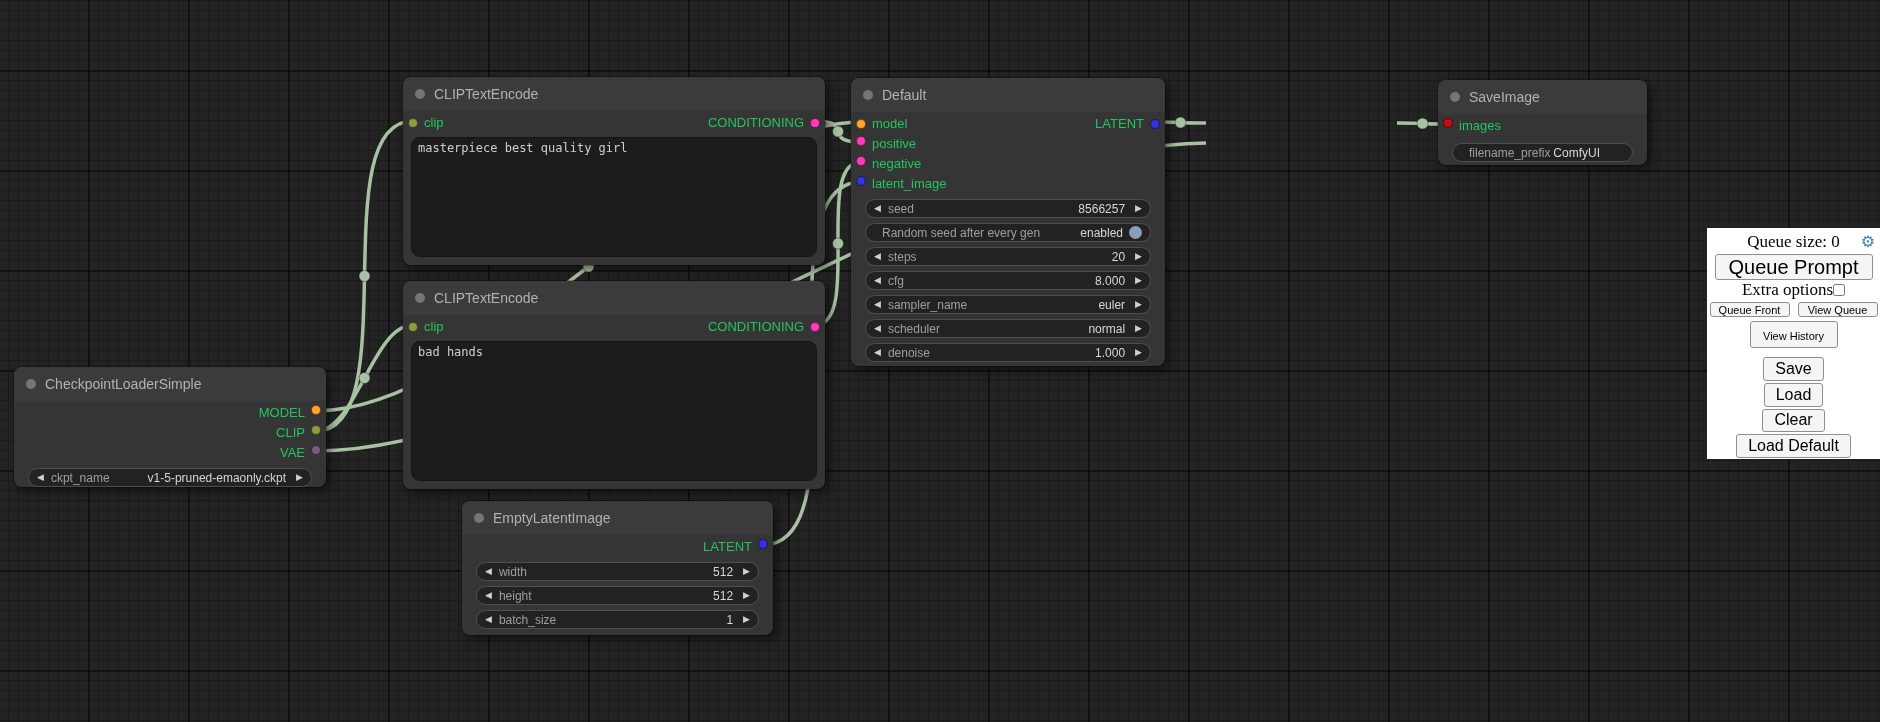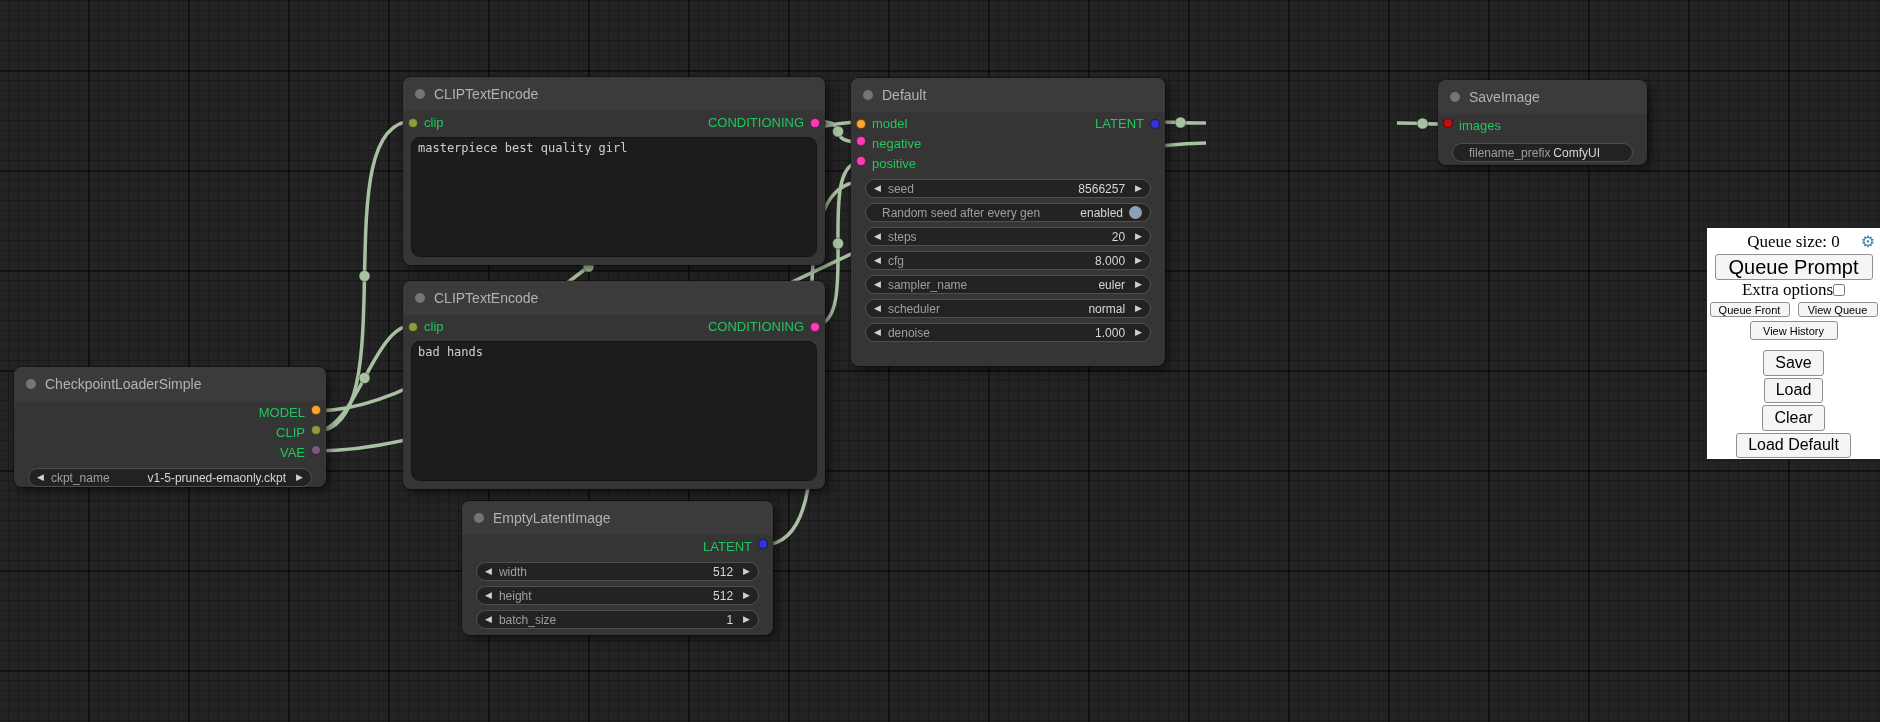--- a/index.html
+++ b/index.html
@@ -46,21 +46,21 @@
         font-family:"Liberation Serif",serif;padding-top:3px;box-sizing:border-box;}
   .qrow{width:100%;position:relative;text-align:center;font-size:17px;height:21px;line-height:21px;}
   .gear{position:absolute;right:5px;top:0;font-size:16px;line-height:21px;}
   #menu button{font-family:"Liberation Sans",sans-serif;background:#f5f5f5;border:1px solid #8f8f8f;
         border-radius:3px;color:#000;cursor:pointer;display:block;}
   .qp{width:158px;height:26px;font-size:20px;margin:2px 0 1px;}
   .extra{font-size:17px;height:16px;display:flex;align-items:center;margin:1px 0 2px;}
   .extra input{width:12px;height:12px;margin:0;}
   .btnrow{display:flex;gap:8px;width:168px;margin-top:2px;}
   .btnrow button{flex:1;height:15px;font-size:11px;padding:0;}
-  .vh{width:88px;height:27px;font-size:11px;margin-top:4px;padding:0;}
+  .vh{width:88px;height:27px;font-size:11px;margin-top:4px;padding:8px;}
   .gap{height:13px;}
   .big{height:36px;font-size:16px;margin:1px 0;padding:0 11px;}
 </style>
 </head>
 <body>
 
 <div id="canvas">
   <svg id="links">
       <path d="M 316 411 C 488.72754962657234 411, 688.2724503734277 122, 861 122" fill="none" stroke="#A9C1A3" stroke-width="3.5"></path>
       <circle cx="588.5" cy="266.5" r="5.5" fill="#A9C1A3" stroke="rgba(0,0,0,0.35)"></circle>
@@ -153,25 +153,29 @@
         <span class="port" style="background: rgb(255, 165, 43);"></span>
         <span>model</span>
       </span>
       <span class="grp">
         <span>LATENT</span>
         <span class="port" style="background: rgb(53, 52, 214);"></span>
       </span>
     </div>
     <div class="row">
       <span class="port" style="background: rgb(255, 59, 183);"></span>
-      <span>negative</span>
+      <span>positive</span>
     </div>
     <div class="row">
       <span class="port" style="background: rgb(255, 59, 183);"></span>
-      <span>positive</span>
+      <span>negative</span>
+    </div>
+    <div class="row">
+      <span class="port" style="background: rgb(53, 52, 214);"></span>
+      <span>latent_image</span>
     </div>
     <div class="widget firstw">
       <span class="arr">◀</span>
       <span class="wlabel">seed</span>
       <span class="wvalue">8566257</span>
       <span class="arr">▶</span>
     </div>
     <div class="widget noarrow">
       <span class="wlabel">Random seed after every gen</span>
       <span class="wvalue">enabled</span>

